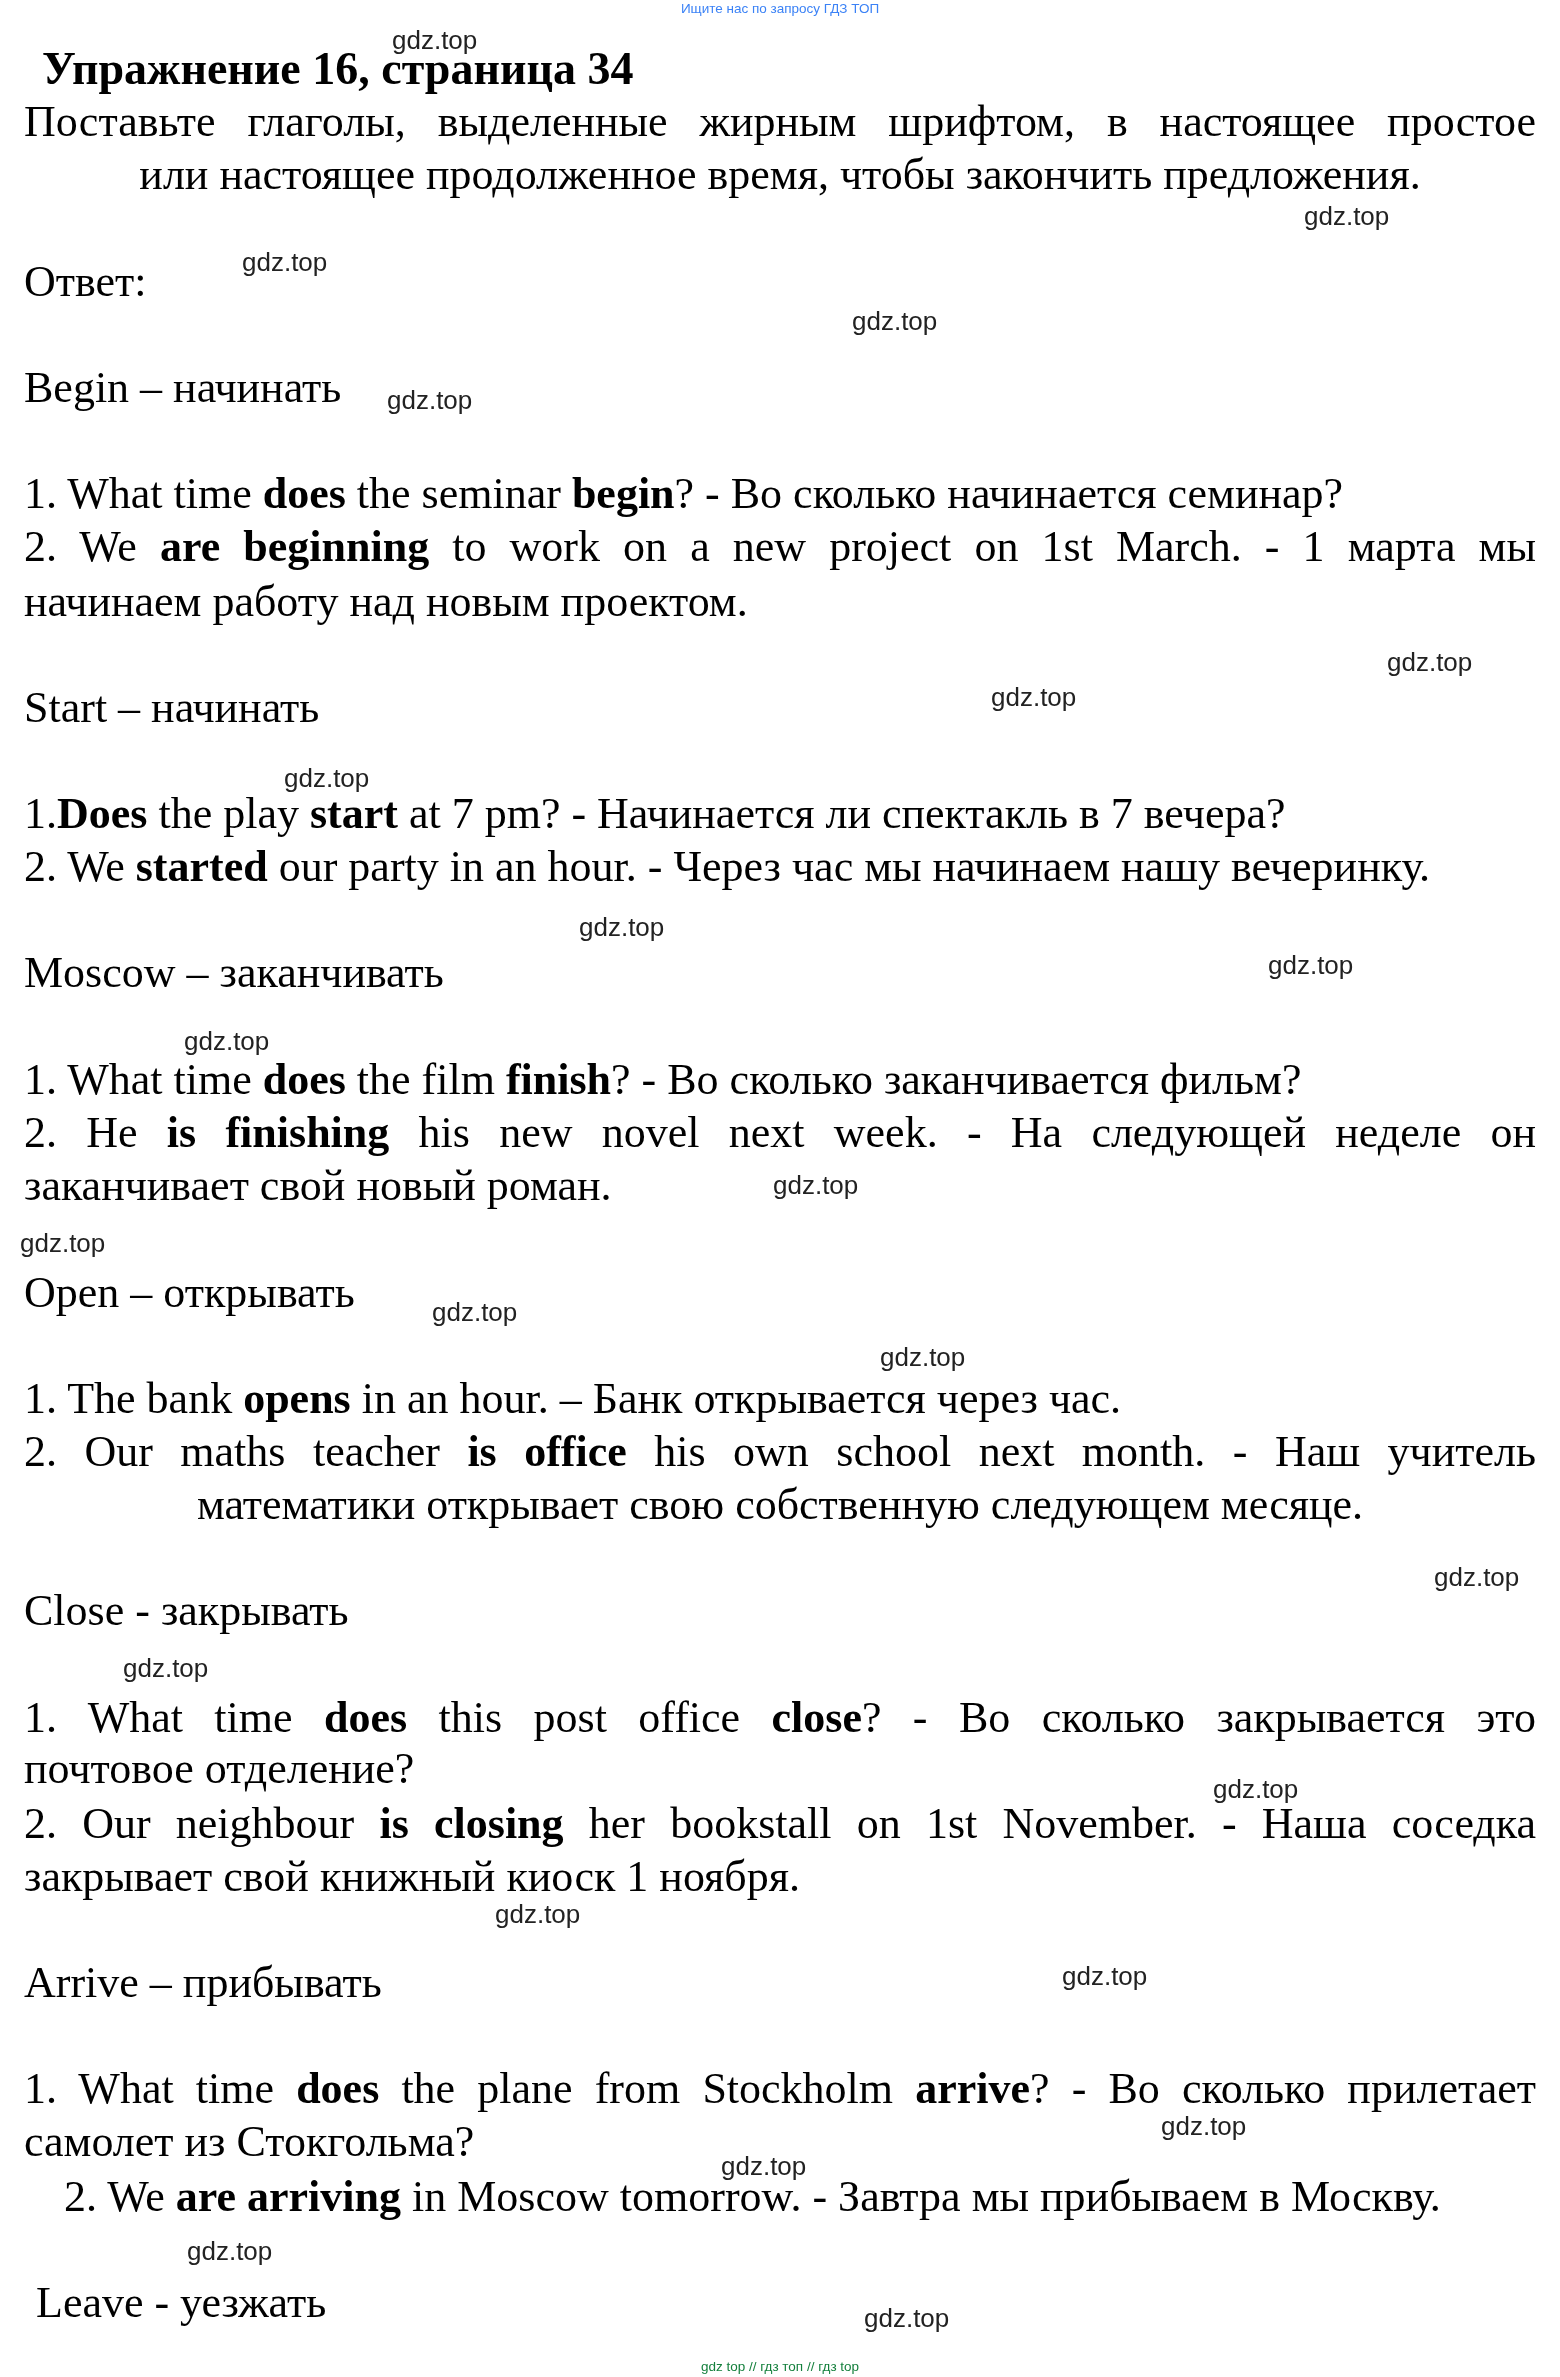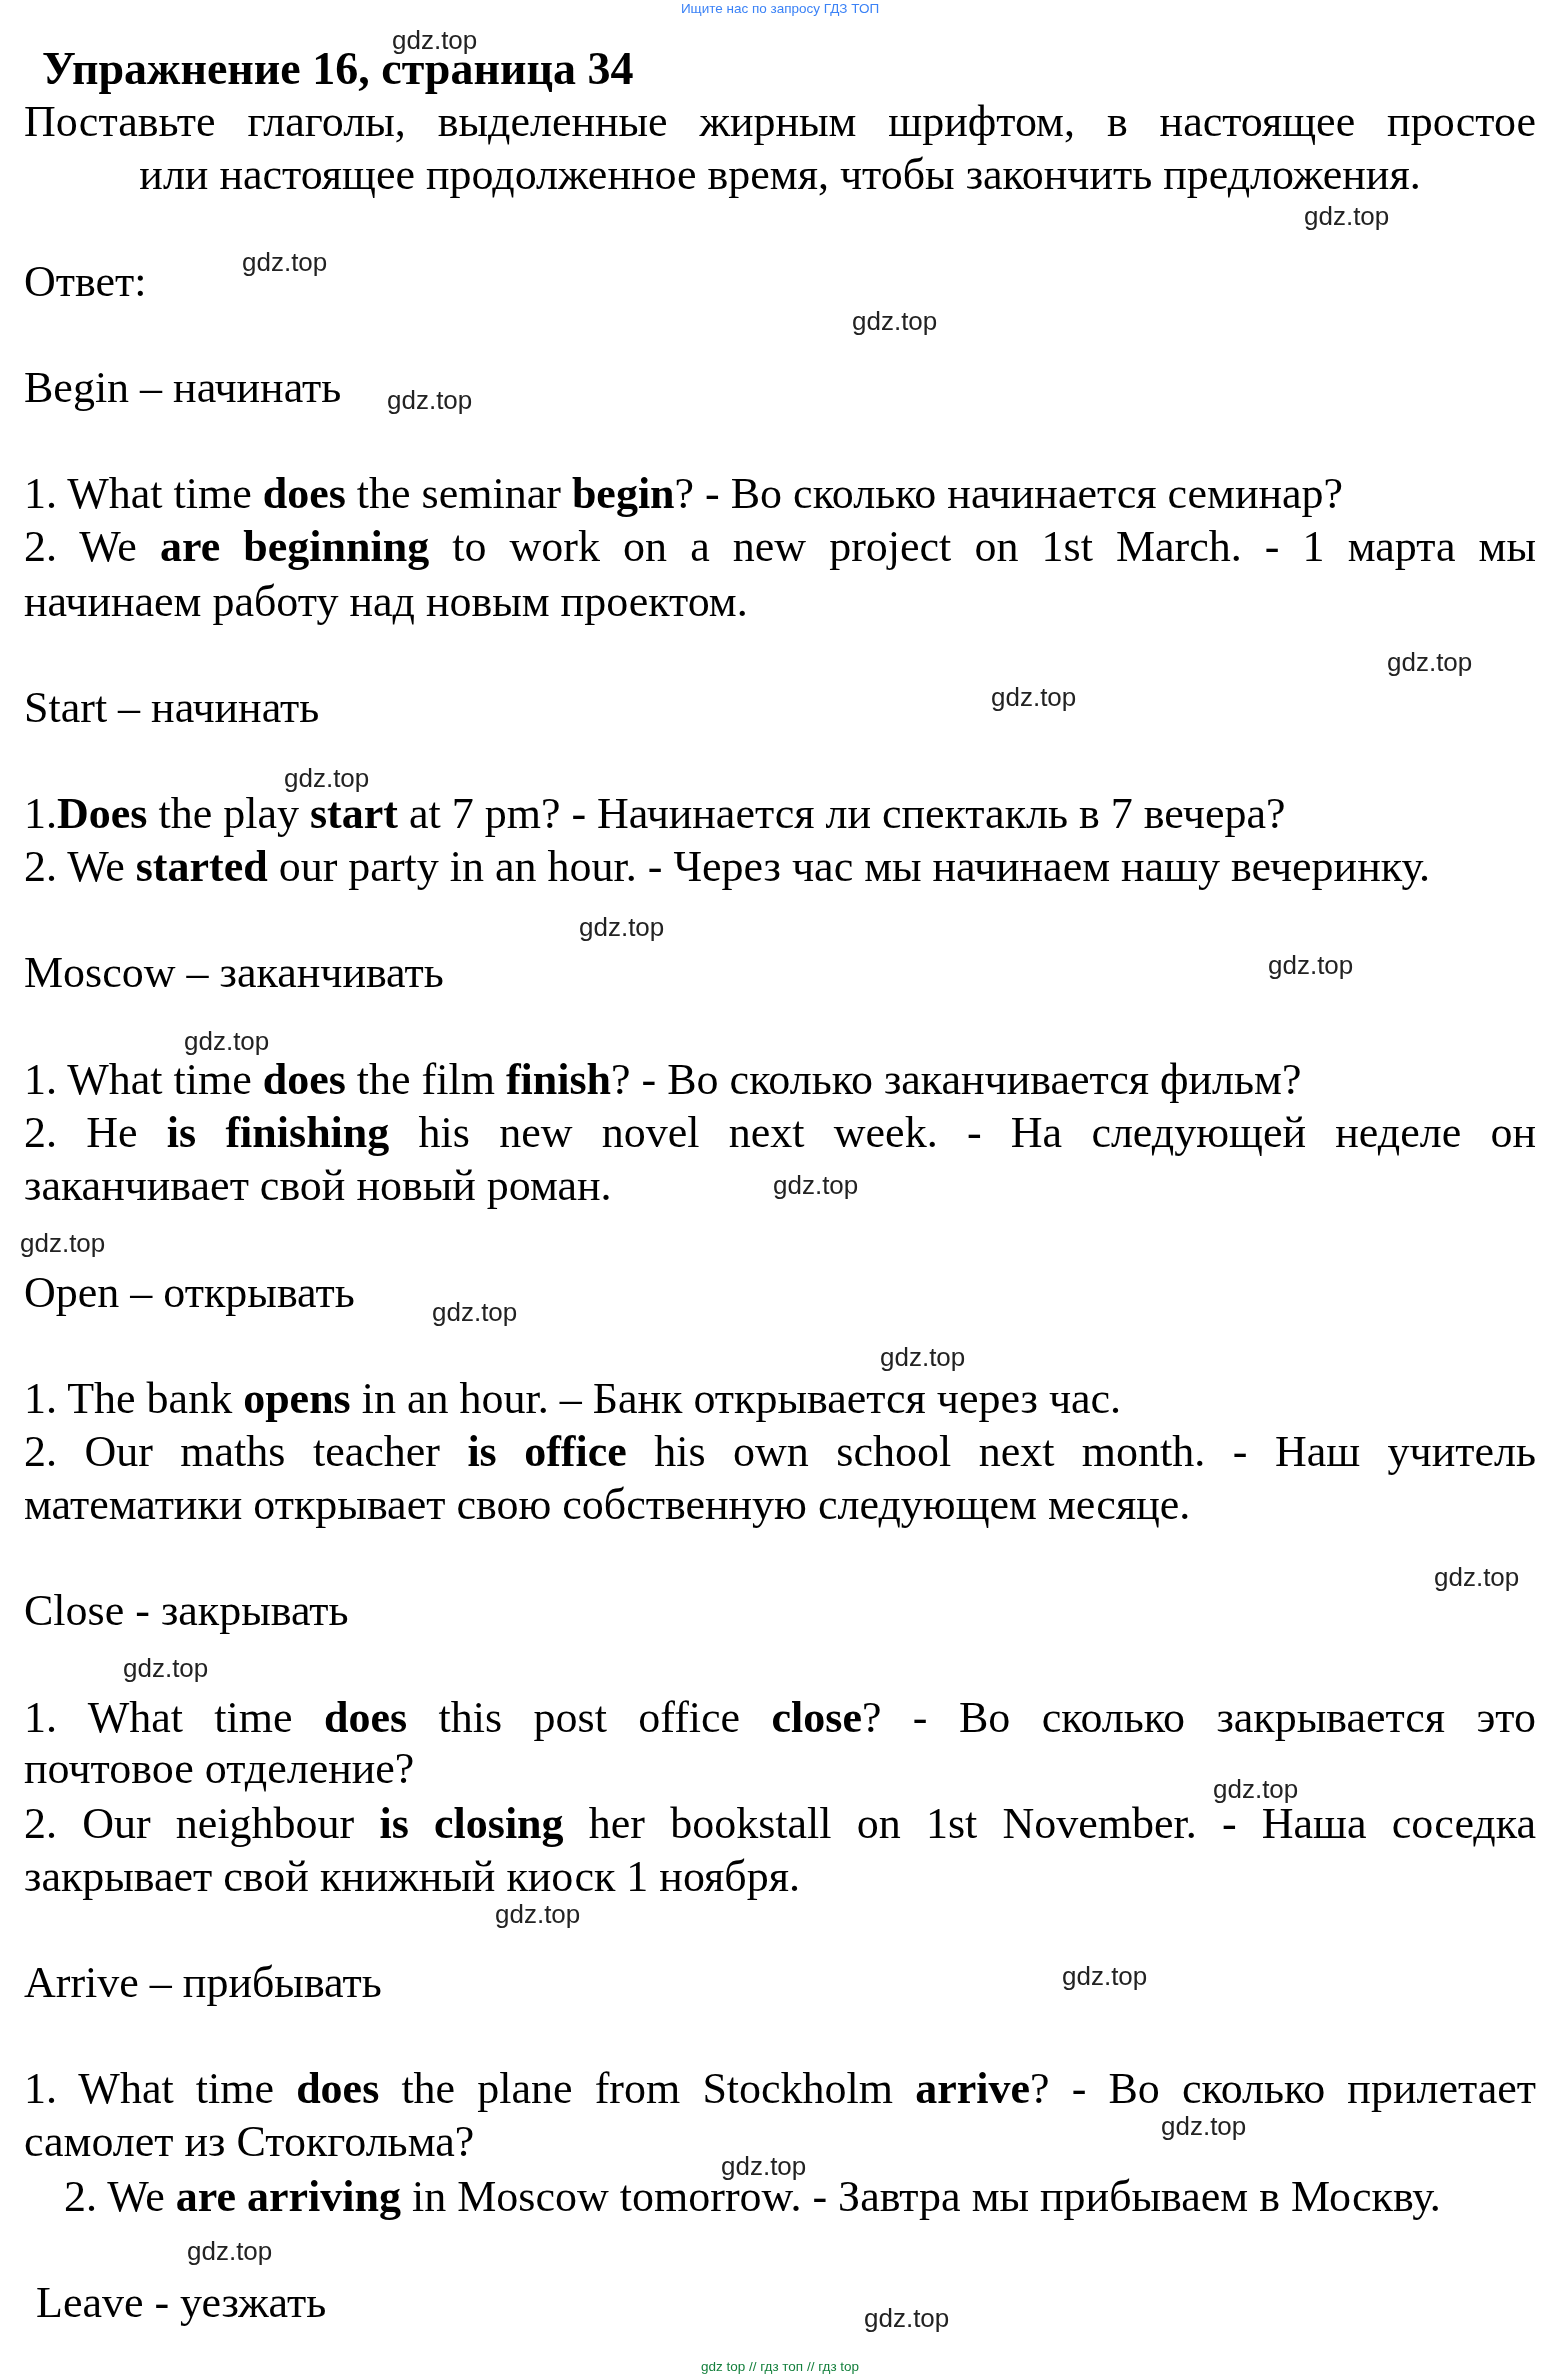--- a/index.html
+++ b/index.html
@@ -45,21 +45,21 @@
     <div class="line " style="top: 707px;">Start – начинать</div>
     <div class="line " style="top: 813px;"><span>1.</span><span class="b">Does</span><span> the play </span><span class="b">start</span><span> at 7 pm? - Начинается ли спектакль в 7 вечера?</span></div>
     <div class="line " style="top: 866px;"><span>2. We </span><span class="b">started</span><span> our party in an hour. - Через час мы начинаем нашу вечеринку.</span></div>
     <div class="line " style="top: 972px;">Moscow – заканчивать</div>
     <div class="line " style="top: 1079px;"><span>1. What time </span><span class="b">does</span><span> the film </span><span class="b">finish</span><span>? - Во сколько заканчивается фильм?</span></div>
     <div class="line  just" style="top: 1132px;"><span>2. He </span><span class="b">is finishing</span><span> his new novel next week. - На следующей неделе он</span></div>
     <div class="line " style="top: 1185px;"><span>заканчивает свой новый роман.</span></div>
     <div class="line " style="top: 1292px;">Open – открывать</div>
     <div class="line " style="top: 1398px;"><span>1. The bank </span><span class="b">opens</span><span> in an hour. – Банк открывается через час.</span></div>
     <div class="line  just" style="top: 1451px;"><span>2. Our maths teacher </span><span class="b">is office</span><span> his own school next month. - Наш учитель</span></div>
-    <div class="line " style="top: 1504px;"><span>математики открывает свою собственную следующем месяце.</span></div>
+    <div class="line " style="top: 1504px; text-align: center;"><span>математики открывает свою собственную следующем месяце.</span></div>
     <div class="line " style="top: 1610px;">Close - закрывать</div>
     <div class="line  just" style="top: 1717px;"><span>1. What time </span><span class="b">does</span><span> this post office </span><span class="b">close</span><span>? - Во сколько закрывается это</span></div>
     <div class="line " style="top: 1768px;"><span>почтовое отделение?</span></div>
     <div class="line  just" style="top: 1823px;"><span>2. Our neighbour </span><span class="b">is closing</span><span> her bookstall on 1st November. - Наша соседка</span></div>
     <div class="line " style="top: 1876px;"><span>закрывает свой книжный киоск 1 ноября.</span></div>
     <div class="line " style="top: 1982px;">Arrive – прибывать</div>
     <div class="line  just" style="top: 2088px;"><span>1. What time </span><span class="b">does</span><span> the plane from Stockholm </span><span class="b">arrive</span><span>? - Во сколько прилетает</span></div>
     <div class="line " style="top: 2141px;"><span>самолет из Стокгольма?</span></div>
     <div class="line " style="top: 2196px; margin-left: 40px;"><span>2. We </span><span class="b">are arriving</span><span> in Moscow tomorrow. - Завтра мы прибываем в Москву.</span></div>
     <div class="line " style="top: 2302px; left: 36px;">Leave - уезжать</div>

